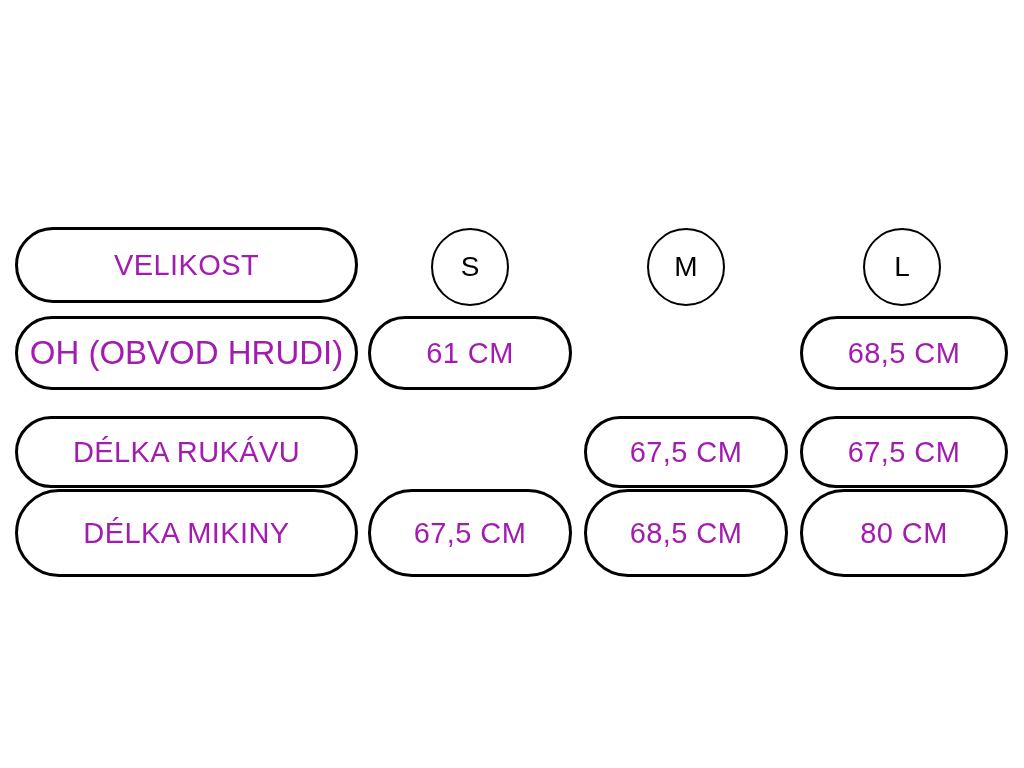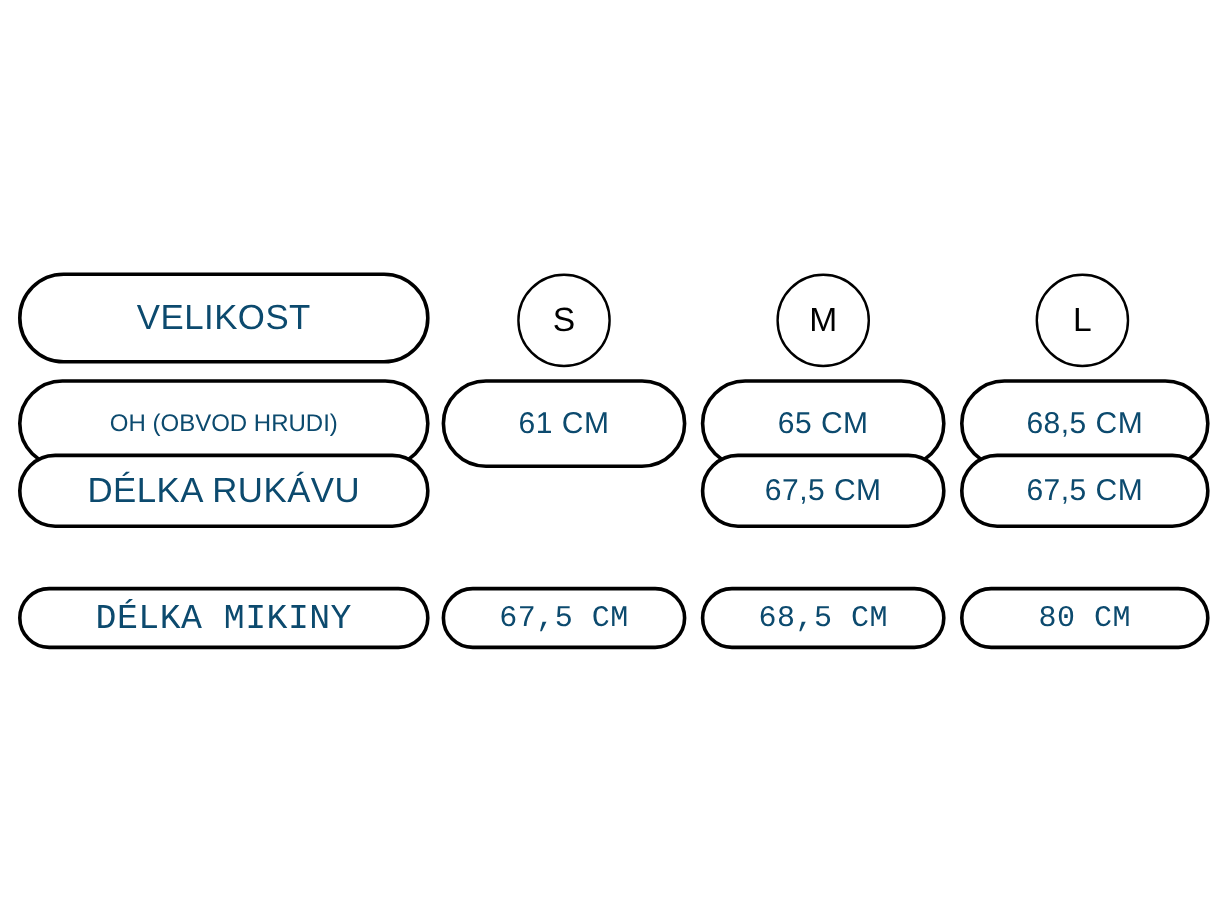--- a/index.html
+++ b/index.html
@@ -25,21 +25,21 @@
   
   .pill {
     position: absolute;
     box-sizing: border-box;
     background: #ffffff;
     border: 3px solid #000000;
     border-radius: 999px;
     display: flex;
     align-items: center;
     justify-content: center;
-    color: #0c4a6e;
+    color: #a21caf;
     letter-spacing: 0.4px;
     white-space: nowrap;
   }
 
   .circle {
     position: absolute;
     box-sizing: border-box;
     background: #ffffff;
     border: 2.6px solid #000000;
     border-radius: 50%;
@@ -64,27 +64,27 @@
     width: 204px;
   }
   .col-l {
     left: 800px;
     width: 208px;
   }
 
   
   .row-0 { top: 227px;  height: 76px; }
   .row-1 { top: 316px;  height: 74px; }
-  .row-2 { top: 378px;  height: 62px; }
-  .row-3 { top: 489px;  height: 52px; font-family: Liberation Mono, monospace; }
+  .row-2 { top: 416px;  height: 72px; }
+  .row-3 { top: 489px;  height: 88px; }
 
   
   .t-label      { font-size: 29px; }
-  .t-label-wide { font-size: 20px; letter-spacing: 0px; }
-  .t-value      { font-size: 25px; }
+  .t-label-wide { font-size: 33px; letter-spacing: 0px; }
+  .t-value      { font-size: 29px; }
   .t-size       { font-size: 28px; }
 
   .circle.size-badge {
     top: 228px;
     width: 78px;
     height: 78px;
   }
   .circle-s { left: 431px; }
   .circle-m { left: 647px; }
   .circle-l { left: 863px; }
@@ -99,21 +99,20 @@
   <div class="circle size-badge circle-s t-size">S</div>
 
   <div class="circle size-badge circle-m t-size">M</div>
 
   <div class="circle size-badge circle-l t-size">L</div>
 
   <div class="pill col-label row-1 t-label-wide">OH (OBVOD HRUDI)</div>
 
   <div class="pill col-s row-1 t-value">61 CM</div>
 
-  <div class="pill col-m row-1 t-value">65 CM</div>
 
   <div class="pill col-l row-1 t-value">68,5 CM</div>
 
   <div class="pill col-label row-2 t-label">DÉLKA RUKÁVU</div>
 
 
   <div class="pill col-m row-2 t-value">67,5 CM</div>
 
   <div class="pill col-l row-2 t-value">67,5 CM</div>
 

